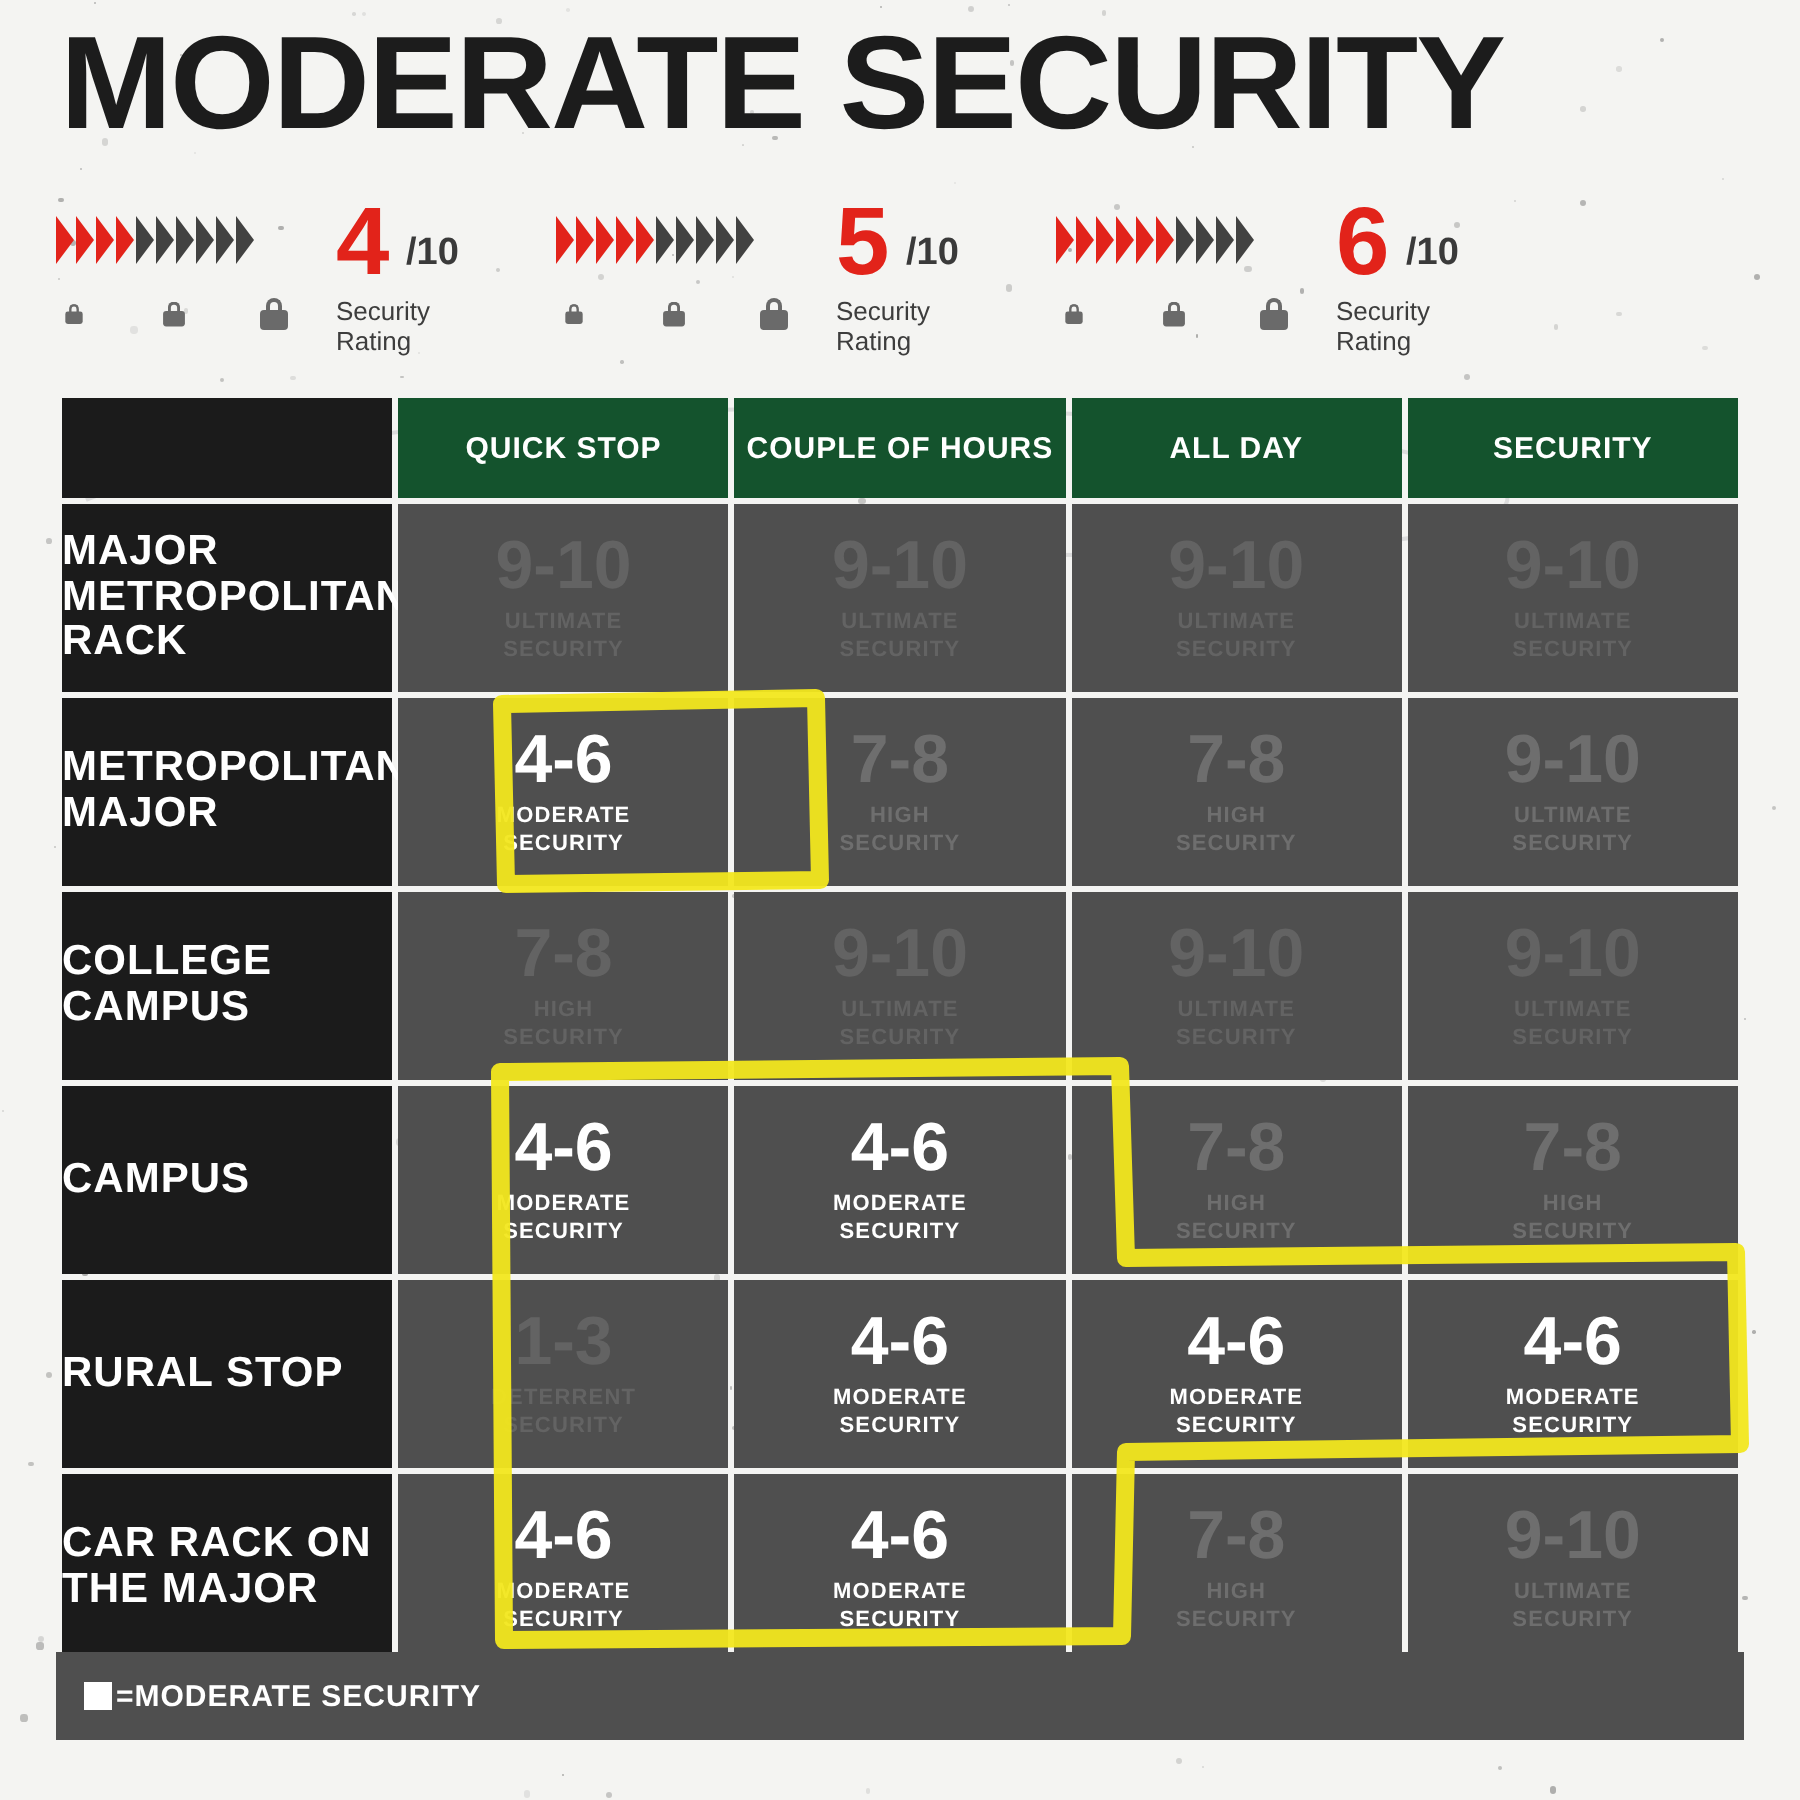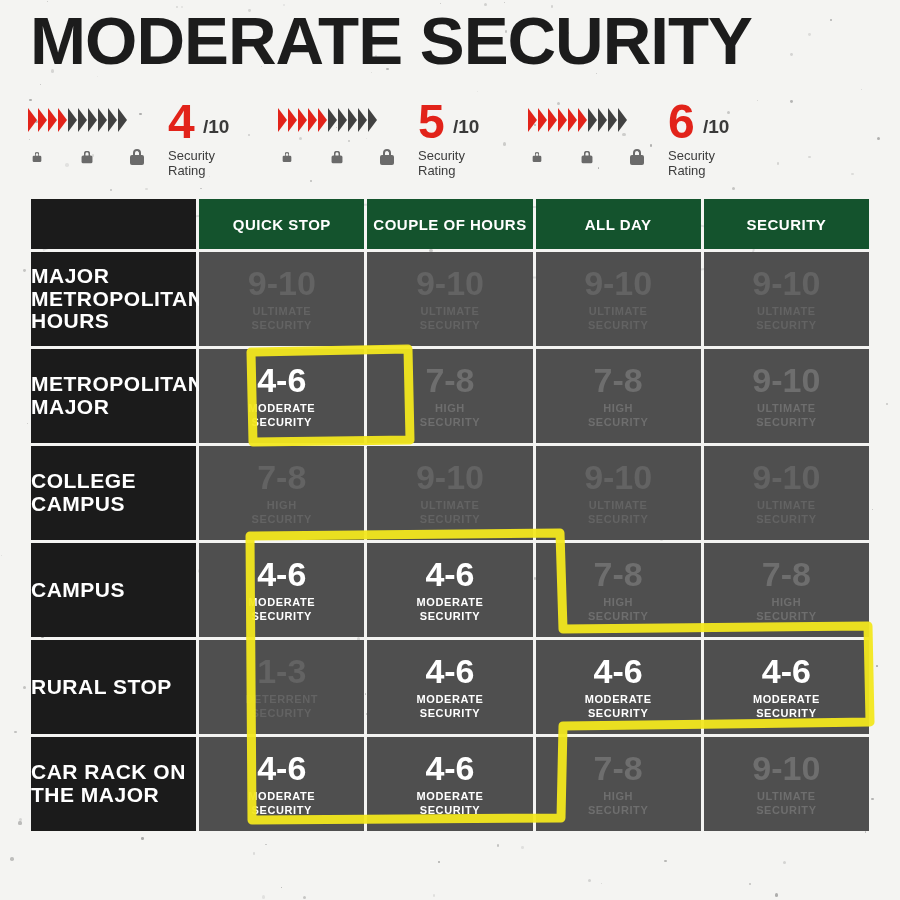--- a/index.html
+++ b/index.html
@@ -634,21 +634,21 @@
       <tr>
         <th class="hcell blank"></th>
         <th class="hcell">QUICK STOP</th>
         <th class="hcell">COUPLE OF HOURS</th>
         <th class="hcell">ALL DAY</th>
         <th class="hcell">SECURITY</th>
       </tr>
     </thead>
     <tbody id="tbody">
         <tr>
-          <th class="rowhead">MAJOR METROPOLITAN HOURS</th>
+          <th class="rowhead">MAJOR METROPOLITAN RACK</th>
           <td class="cell dim">
             <div class="range">9-10</div>
             <div class="tier">ULTIMATE<br>SECURITY</div>
           </td>
           <td class="cell dim">
             <div class="range">9-10</div>
             <div class="tier">ULTIMATE<br>SECURITY</div>
           </td>
           <td class="cell dim">
             <div class="range">9-10</div>
@@ -750,20 +750,24 @@
             <div class="tier">HIGH<br>SECURITY</div>
           </td>
           <td class="cell dim2">
             <div class="range">9-10</div>
             <div class="tier">ULTIMATE<br>SECURITY</div>
           </td>
         </tr>
       </tbody>
   </table>
 
+  <div class="legend">
+    <span class="sw"></span>
+    <span class="txt">=MODERATE SECURITY</span>
+  </div>
 
   <svg class="highlight" viewBox="0 0 900 900">
     <g fill="none" stroke="#f2e71d" stroke-width="9" stroke-linecap="round" stroke-linejoin="round" opacity="0.95">
 
       <path d="M251,352 L408,349 L410,440 L253,442 Z"></path>
 
       <path d="M250,536 L560,533 L563,629 L868,626 L870,722 L563,726 L561,818 L252,820 L250,536 Z"></path>
     </g>
   </svg>
 

